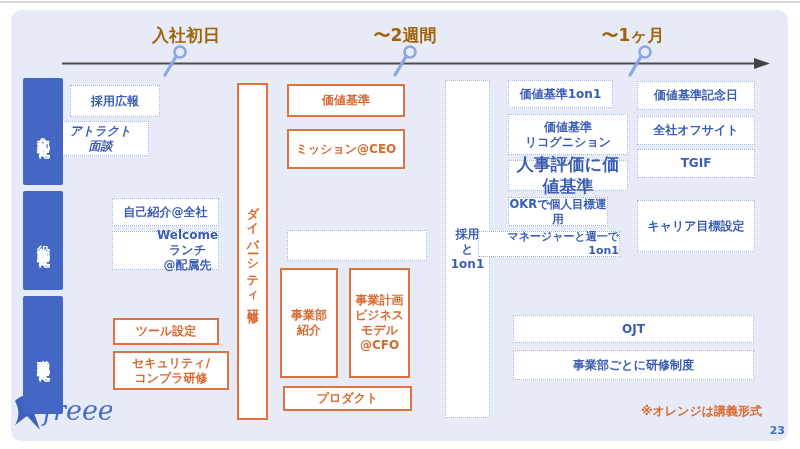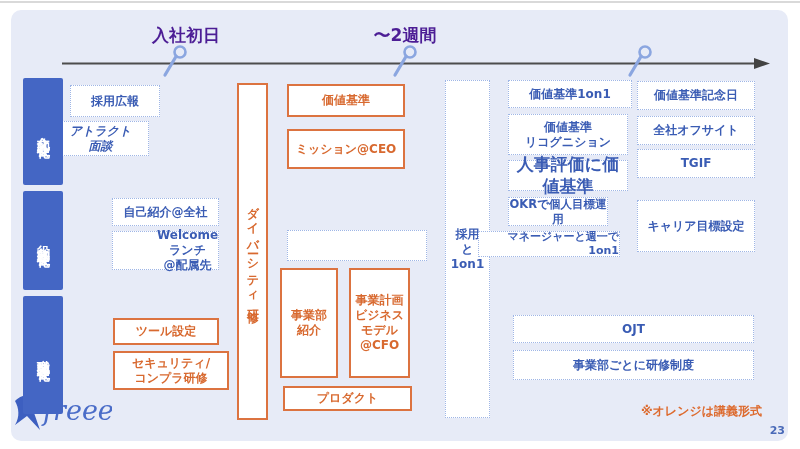--- a/index.html
+++ b/index.html
@@ -4,21 +4,21 @@
 <style>
   html,body{margin:0;padding:0;background:#ffffff;}
   .stage{position:relative;width:800px;height:449px;background:#ffffff;overflow:hidden;
          font-family:"DejaVu Sans",sans-serif;}
   .top-hairline{position:absolute;top:1px;left:0;width:800px;height:1.5px;background:#d9d9d9;}
   .slide{position:absolute;left:11px;top:10px;width:777px;height:431px;
          background:#e7ebf7;border-radius:10px;}
 
   
   .tl-label{position:absolute;top:24px;width:150px;text-align:center;
-            font-size:17px;font-weight:bold;color:#4c1d95;z-index:3;}
+            font-size:17px;font-weight:bold;color:#a16207;z-index:3;}
   .ms-0{left:111px;} .ms-1{left:330px;} .ms-2{left:558px;}
 
   .tl-svg{position:absolute;left:0;top:0;width:800px;height:449px;z-index:2;pointer-events:none;}
 
   
   .cat{position:absolute;left:23px;width:40px;background:#4466c4;color:#ffffff;
        writing-mode:vertical-rl;text-orientation:upright;display:flex;align-items:center;
        justify-content:center;font-size:13px;font-weight:bold;letter-spacing:2px;
        border-radius:2px;z-index:4;}
   .cat-0{top:78px;height:107px;} .cat-1{top:191px;height:99px;} .cat-2{top:296px;height:118px;}
@@ -38,21 +38,21 @@
   .pos-tool{left:113px;top:318px;width:106px;height:27px;}
   .pos-security{left:113px;top:351px;width:116px;height:39px;}
   .pos-diversity{left:237px;top:83px;width:31px;height:337px;}
   .pos-kachikijun{left:287px;top:84px;width:118px;height:33px;}
   .pos-mission{left:287px;top:129px;width:118px;height:40px;}
   .pos-empty{left:287px;top:230px;width:140px;height:31px;}
   .pos-jigyobu{left:280px;top:268px;width:58px;height:110px;}
   .pos-keikaku{left:349px;top:268px;width:61px;height:110px;}
   .pos-product{left:283px;top:386px;width:129px;height:25px;}
   .pos-saiyo1on1{left:445px;top:80px;width:45px;height:338px;}
-  .pos-kk1on1{left:508px;top:80px;width:124px;height:28px;}
+  .pos-kk1on1{left:508px;top:80px;width:105px;height:28px;}
   .pos-recog{left:508px;top:114px;width:120px;height:41px;}
   .pos-jinji{left:508px;top:160px;width:120px;height:31px;font-size:17px;}
   .pos-okr{left:508px;top:197px;width:100px;height:29px;font-size:11.5px;}
   .pos-manager{left:478px;top:231px;width:142px;height:26px;font-size:11px;text-align:right;}
   .pos-kinenbi{left:637px;top:81px;width:118px;height:29px;}
   .pos-offsite{left:637px;top:116px;width:118px;height:29px;}
   .pos-tgif{left:637px;top:149px;width:118px;height:29px;}
   .pos-career{left:637px;top:200px;width:118px;height:52px;}
   .pos-ojt{left:513px;top:315px;width:241px;height:28px;}
   .pos-kenshuseido{left:513px;top:350px;width:241px;height:30px;}
@@ -65,20 +65,21 @@
 </style>
 </head>
 <body>
 
 <div class="stage">
   <div class="top-hairline"></div>
   <div class="slide"></div>
 
   <div class="tl-label ms-0">入社初日</div>
   <div class="tl-label ms-1">〜2週間</div>
+  <div class="tl-label ms-2">〜1ヶ月</div>
 
   <svg class="tl-svg">
     <line x1="62" y1="63.5" x2="755" y2="63.5" stroke="#4d4d4d" stroke-width="2.2"></line>
     <polygon points="754,58 770,63.5 754,69" fill="#434343"></polygon>
     <g>
       <circle cx="180" cy="52" r="5.5" fill="none" stroke="#8ba6e0" stroke-width="2.6"></circle>
       <line x1="176" y1="56.5" x2="165" y2="75" stroke="#8ba6e0" stroke-width="3.2" stroke-linecap="round"></line>
     </g>
     <g>
       <circle cx="410" cy="52" r="5.5" fill="none" stroke="#8ba6e0" stroke-width="2.6"></circle>

